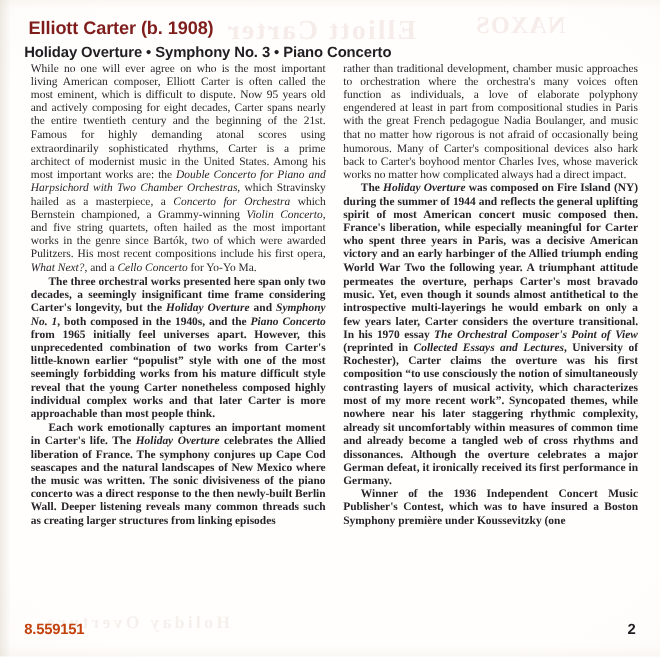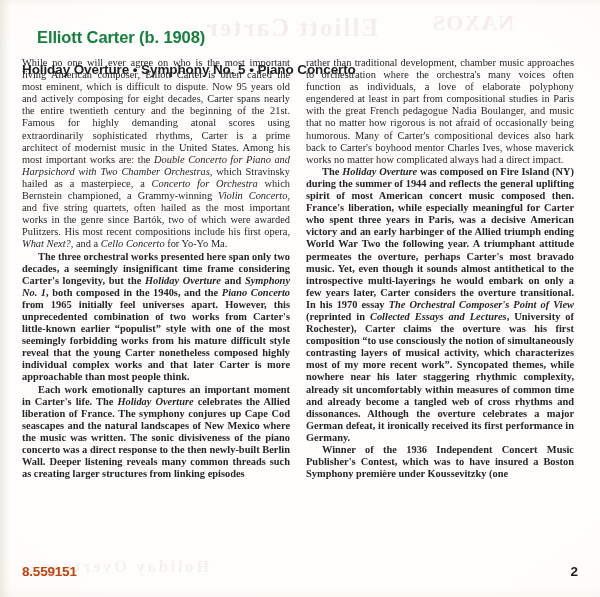--- a/index.html
+++ b/index.html
@@ -59,46 +59,47 @@
     letter-spacing: 3px;
   }
 
   #header {
     position: absolute;
     left: 22px;
     top: 12px;
     width: 556px;
   }
   h1#composer-title {
-    margin: 15px;
+    margin: 4px;
     font-family: "Liberation Sans", "DejaVu Sans", sans-serif;
     font-size: 16.5px;
     font-weight: bold;
     letter-spacing: -0.1px;
-    color: #15803d;
+    color: #7f1d1d;
     line-height: 20px;
   }
   h2#works-subtitle {
     margin: 3px 0 0 0;
     font-family: "Liberation Sans", "DejaVu Sans", sans-serif;
     font-size: 13.5px;
     font-weight: bold;
     letter-spacing: -0.1px;
     color: #1f1f23;
     line-height: 16px;
   }
 
   #columns {
     position: absolute;
     left: 22px;
     top: 57px;
     width: 558px;
     height: 492px;
     display: flex;
     gap: 16px;
+    justify-content: flex-end;
   }
   .column {
     width: 268px;
     font-size: 10.4px;
     line-height: 12.1px;
     text-align: justify;
     text-justify: inter-word;
     hyphens: none;
   }
   .column p {
@@ -142,21 +143,21 @@
 <div id="page">
 
   <div id="paper-tint"></div>
 
   <div class="ghost" id="ghost-title">Elliott Carter</div>
   <div class="ghost" id="ghost-block">NAXOS</div>
   <div class="ghost" id="ghost-bottom">Holiday Overture</div>
 
   <div id="header">
     <h1 id="composer-title">Elliott Carter (b. 1908)</h1>
-    <h2 id="works-subtitle">Holiday Overture • Symphony No. 5 • Piano Concerto</h2>
+    <h2 id="works-subtitle">Holiday Overture • Symphony No. 3 • Piano Concerto</h2>
   </div>
 
   <div id="columns">
     <div class="column" id="col-left">
         <p>While no one will ever agree on who is the most important living American composer, Elliott Carter is often called the most eminent, which is difficult to dispute. Now 95 years old and actively composing for eight decades, Carter spans nearly the entire twentieth century and the beginning of the 21st. Famous for highly demanding atonal scores using extraordinarily sophisticated rhythms, Carter is a prime architect of modernist music in the United States. Among his most important works are: the <i>Double Concerto for Piano and Harpsichord with Two Chamber Orchestras</i>, which Stravinsky hailed as a masterpiece, a <i>Concerto for Orchestra</i> which Bernstein championed, a Grammy-winning <i>Violin Concerto</i>, and five string quartets, often hailed as the most important works in the genre since Bartók, two of which were awarded Pulitzers. His most recent compositions include his first opera, <i>What Next?</i>, and a <i>Cello Concerto</i> for Yo-Yo Ma.</p>
         <p>The three orchestral works presented here span only two decades, a seemingly insignificant time frame considering Carter's longevity, but the <i>Holiday Overture</i> and <i>Symphony No. 1</i>, both composed in the 1940s, and the <i>Piano Concerto</i> from 1965 initially feel universes apart. However, this unprecedented combination of two works from Carter's little-known earlier “populist” style with one of the most seemingly forbidding works from his mature difficult style reveal that the young Carter nonetheless composed highly individual complex works and that later Carter is more approachable than most people think.</p>
         <p>Each work emotionally captures an important moment in Carter's life. The <i>Holiday Overture</i> celebrates the Allied liberation of France. The symphony conjures up Cape Cod seascapes and the natural landscapes of New Mexico where the music was written. The sonic divisiveness of the piano concerto was a direct response to the then newly-built Berlin Wall. Deeper listening reveals many common threads such as creating larger structures from linking episodes</p>
       </div>
     <div class="column" id="col-right">
         <p class="cont">rather than traditional development, chamber music approaches to orchestration where the orchestra's many voices often function as individuals, a love of elaborate polyphony engendered at least in part from compositional studies in Paris with the great French pedagogue Nadia Boulanger, and music that no matter how rigorous is not afraid of occasionally being humorous. Many of Carter's compositional devices also hark back to Carter's boyhood mentor Charles Ives, whose maverick works no matter how complicated always had a direct impact.</p>

